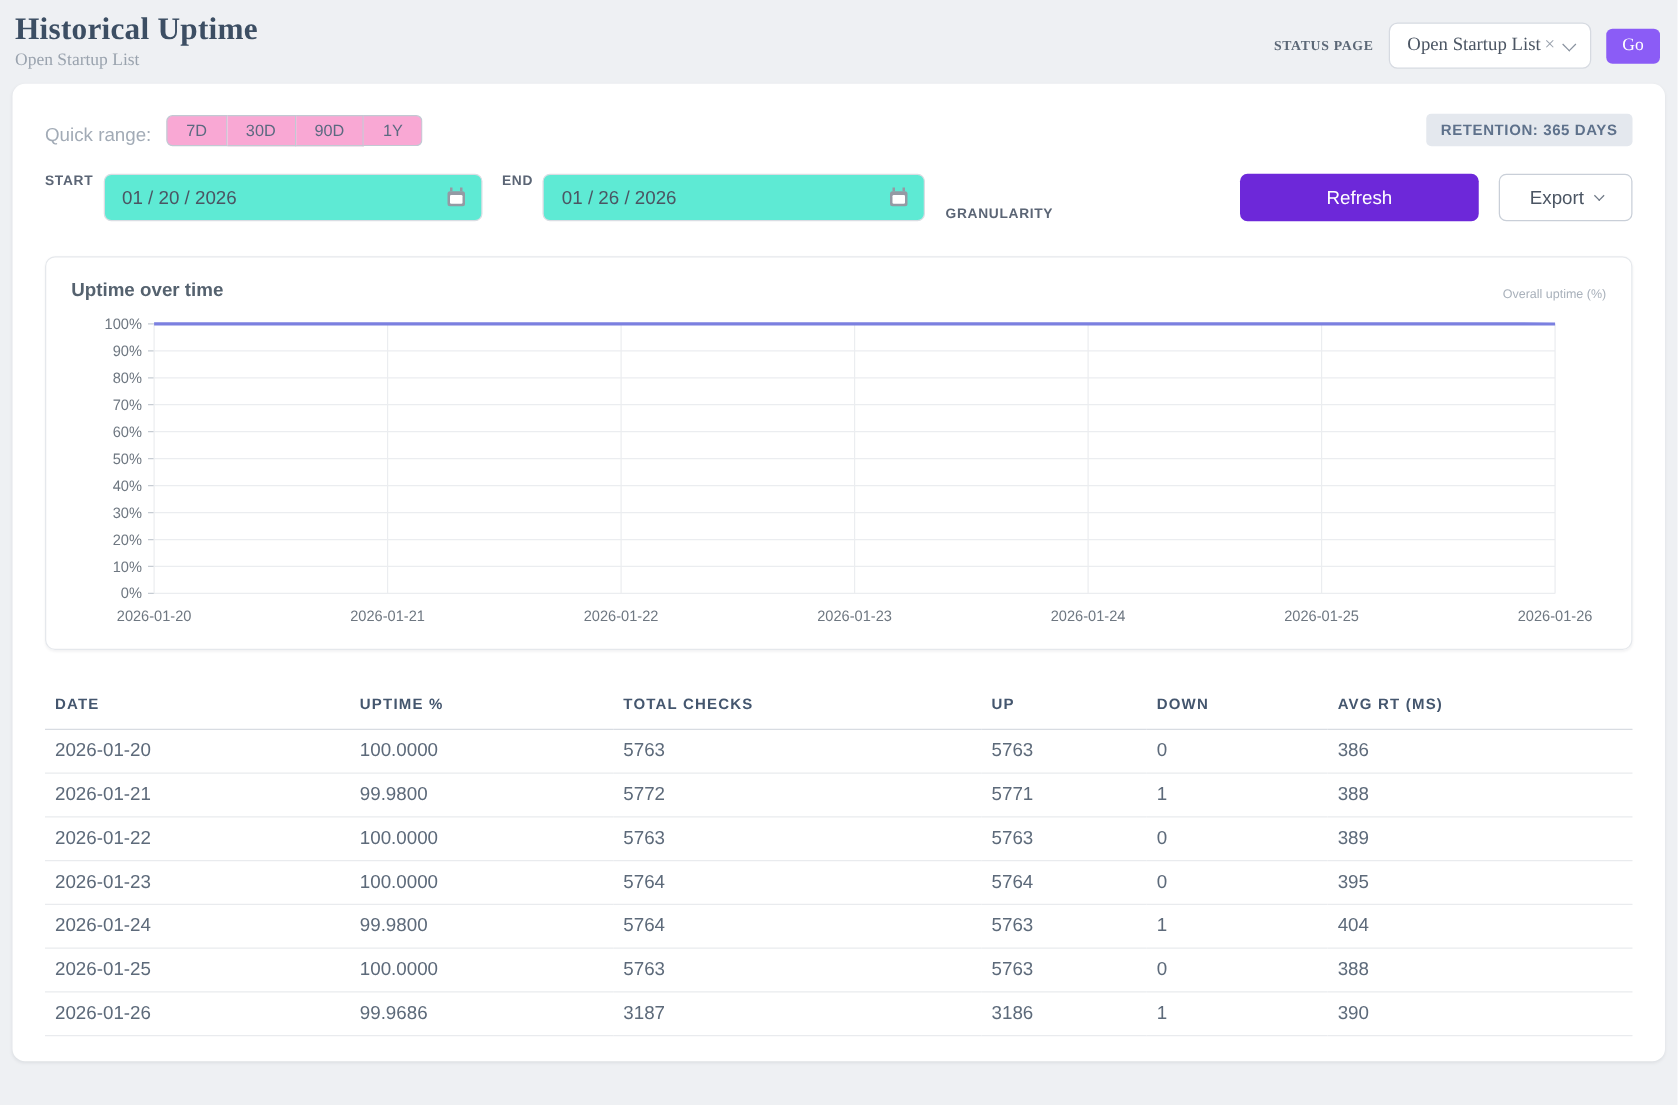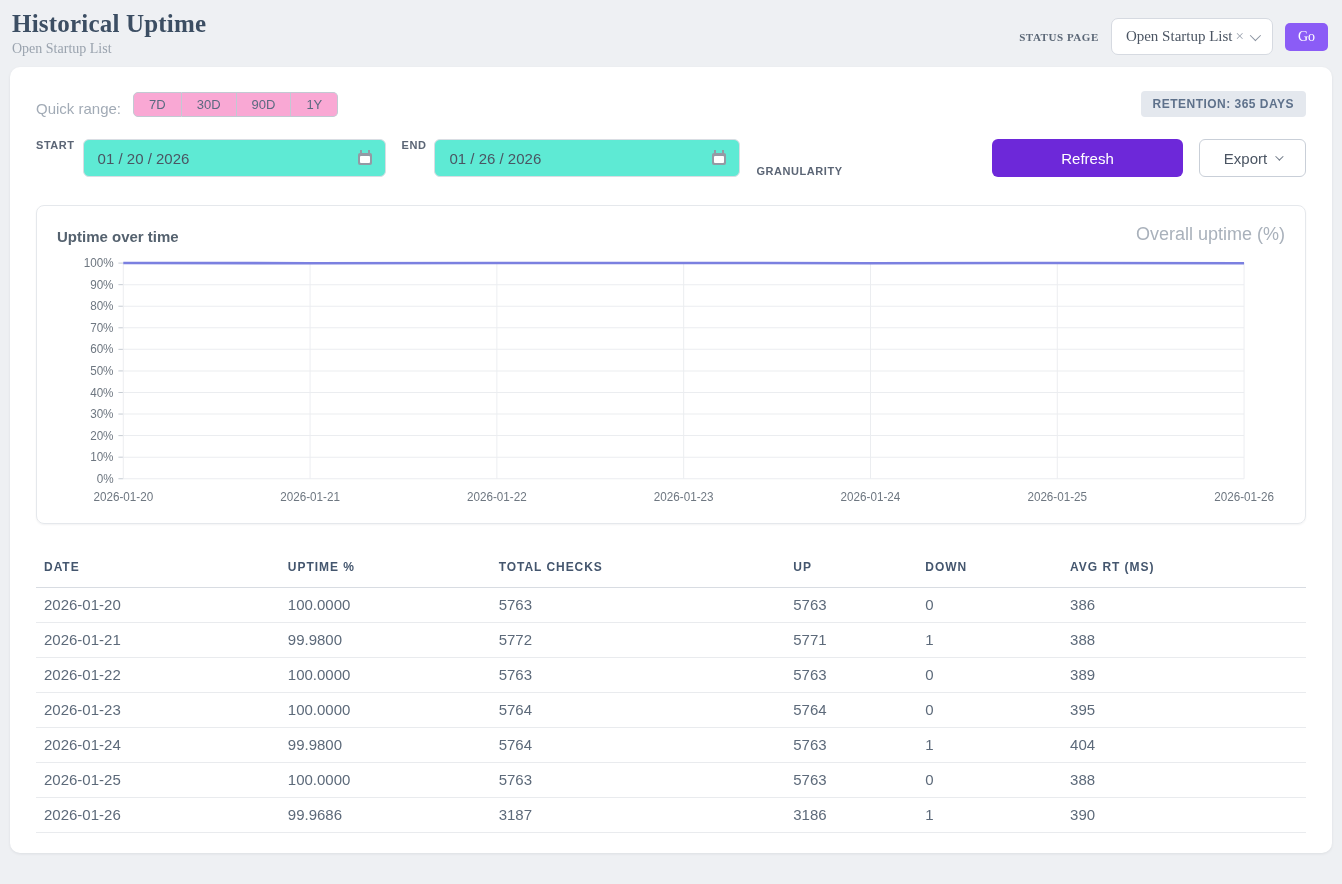--- a/index.html
+++ b/index.html
@@ -72,21 +72,21 @@
     display: flex; align-items: center; justify-content: center; gap: 8px;
   }
   .chev-sm { width: 6px; height: 6px; border-right: 1.5px solid #6e7886; border-bottom: 1.5px solid #6e7886; transform: rotate(45deg) translateY(-2px); display: inline-block; }
   
   .chart-card {
     margin-top: 28px; border: 1px solid #e5e8ec; border-radius: 8px;
     box-shadow: 0 1px 2px rgba(16,24,40,.05); padding: 18px 20px 10px;
   }
   .chart-head { display: flex; justify-content: space-between; align-items: flex-end; }
   .chart-title { font-size: 15px; font-weight: 700; color: #55626f; }
-  .chart-legend { font-size: 18px; color: #a9b1bb; }
+  .chart-legend { font-size: 10px; color: #a9b1bb; }
   .chart-svg { display: block; width: 100%; height: 262px; margin-top: 6px; }
   
   table { width: 100%; border-collapse: collapse; margin-top: 26px; }
   th {
     text-align: left; font-size: 12px; font-weight: 700; color: #44566e;
     letter-spacing: .08em; padding: 10px 8px 13px; border-bottom: 1px solid #d8dce2;
   }
   td { font-size: 15px; color: #5d6a7a; padding: 8px 8px 9px; border-bottom: 1px solid #e9ebee; }
 </style>
 </head>

